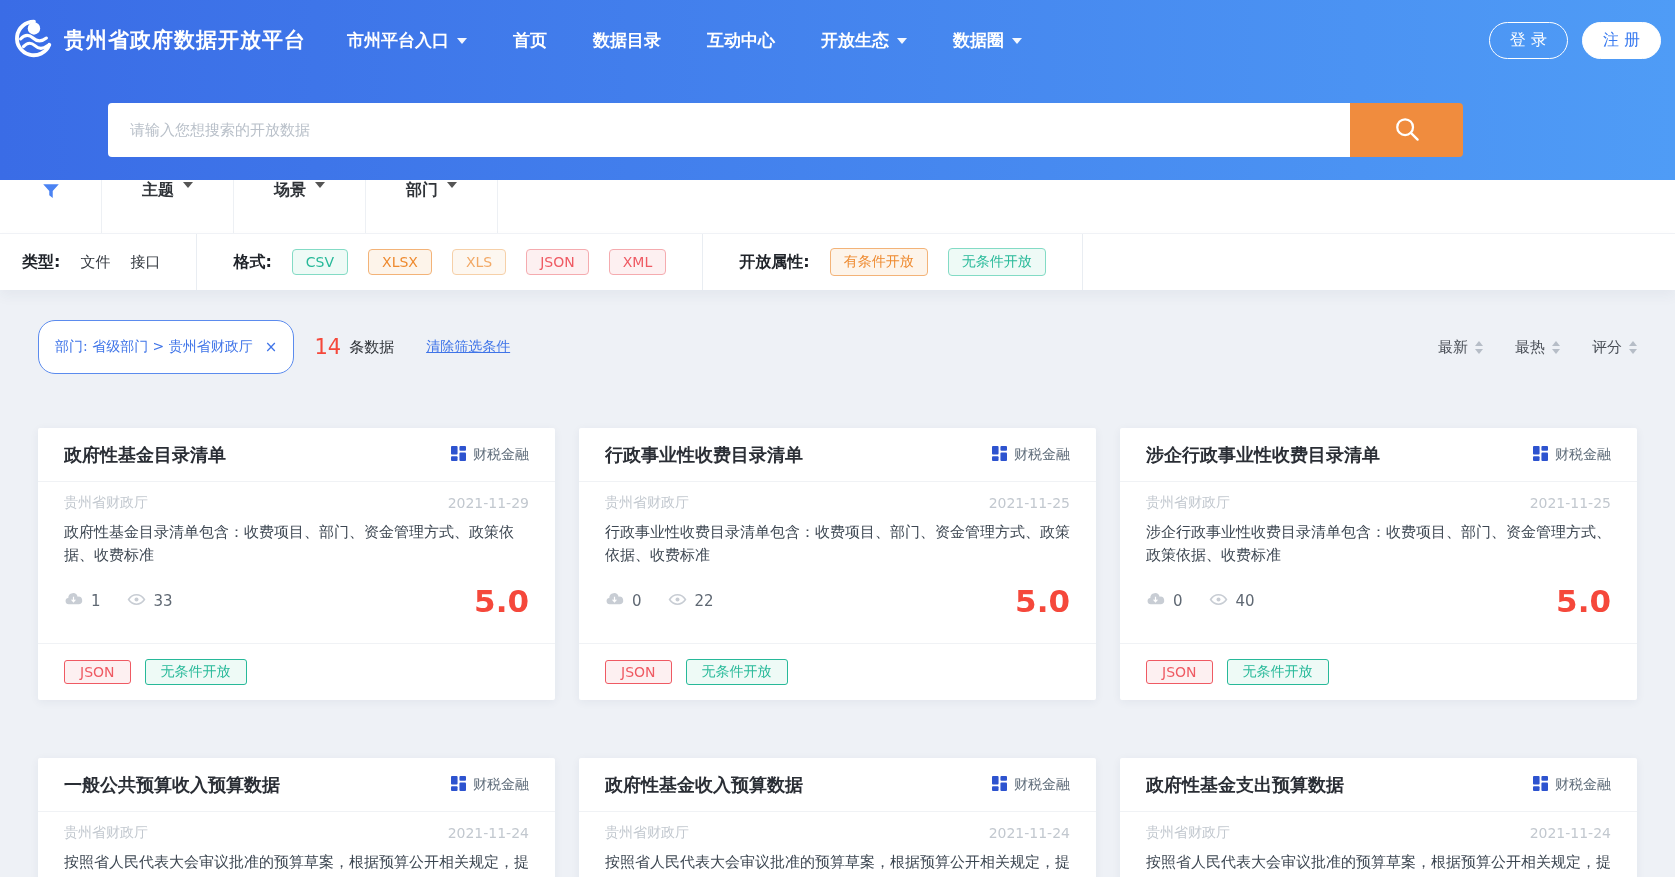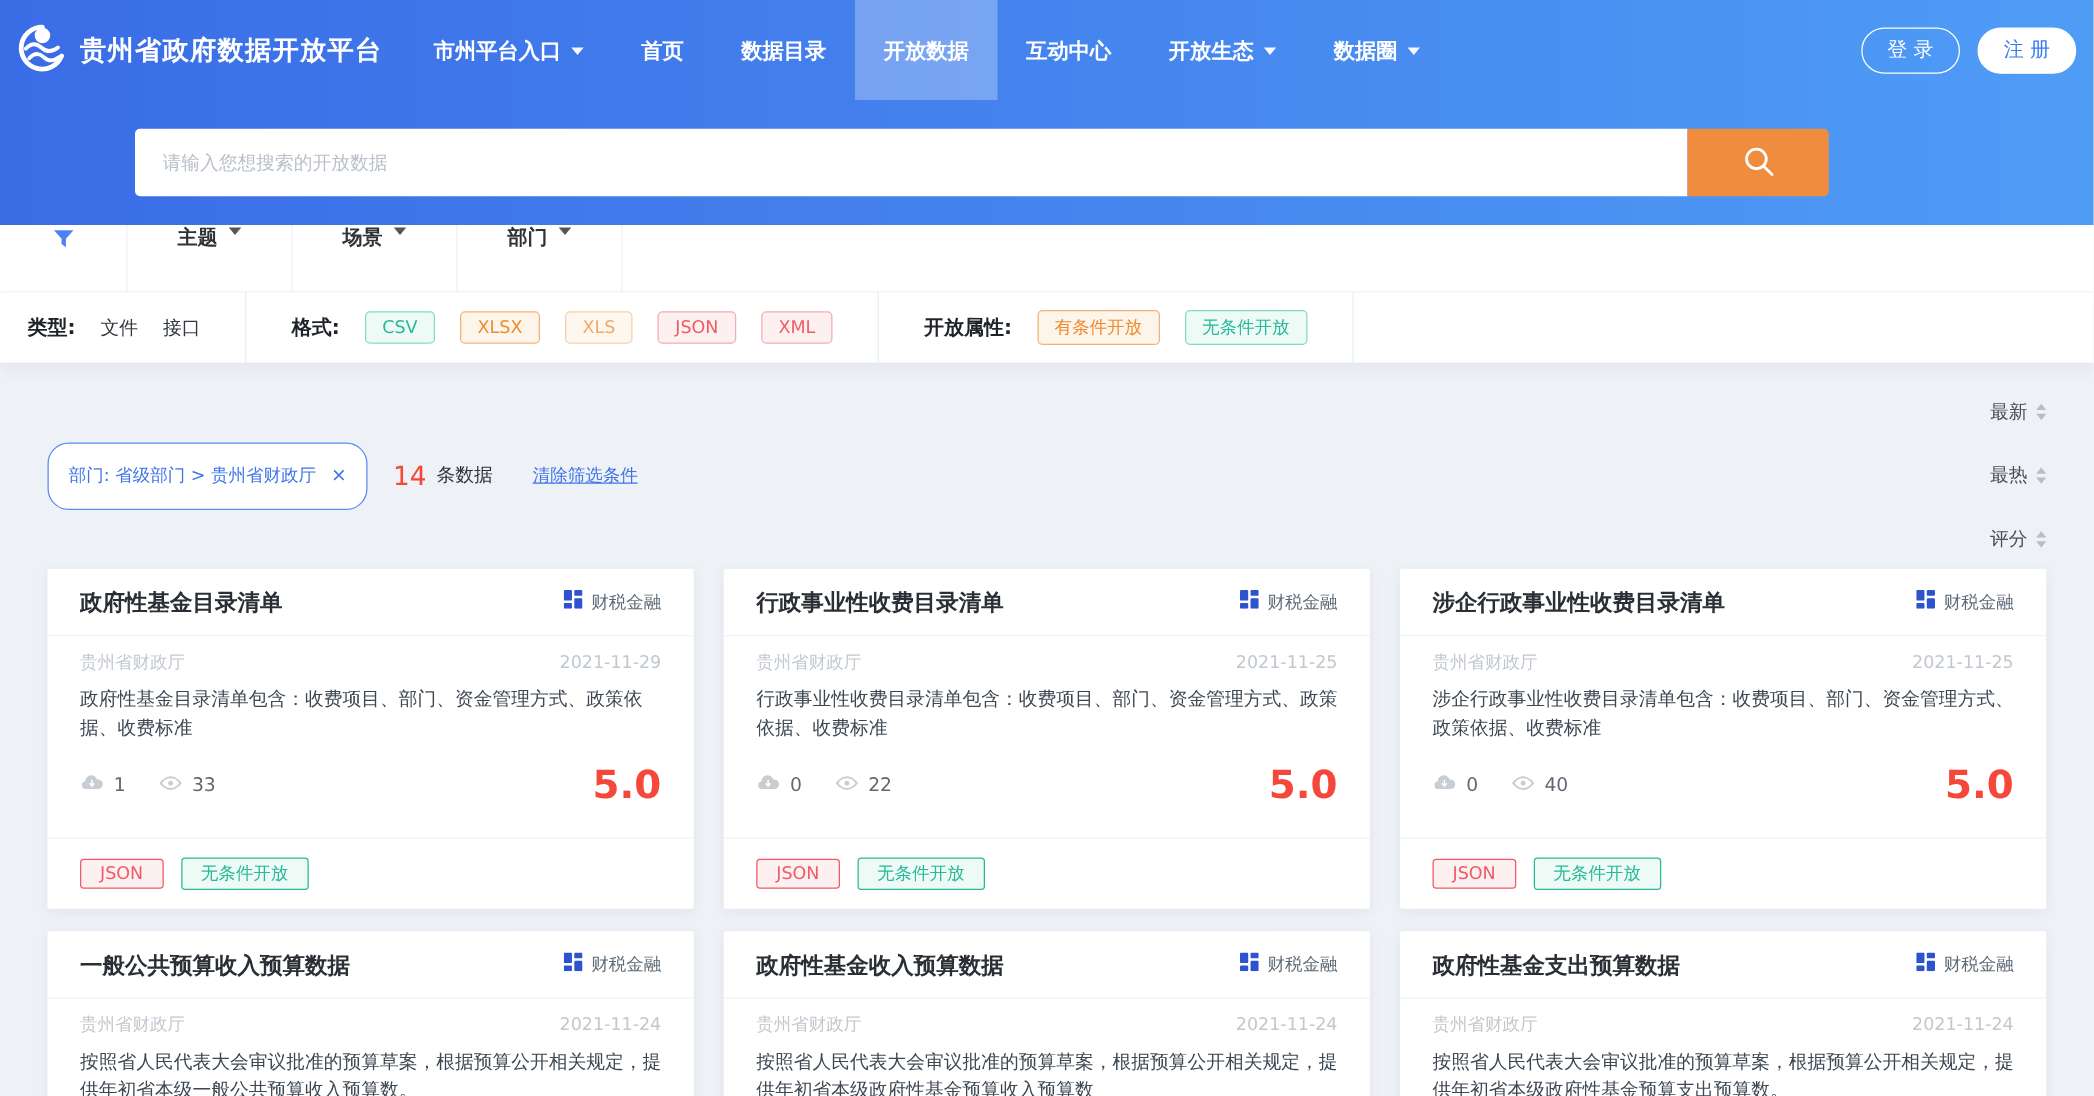--- a/index.html
+++ b/index.html
@@ -48,29 +48,29 @@
   .c-red    { color:#ef5a63; border-color:#f5abaf; background:#fdf0f1; }
 
   
   .results { padding:0 38px; }
   .results-head { margin:30px 0 14px; display:flex; align-items:center; }
   .chip { display:inline-flex; align-items:center; gap:12px; border:1px solid #5b8bee; border-radius:17px; padding:17px 16px; color:#3f74e8; font-size:14px; background:#fff; cursor:pointer; white-space:nowrap; }
   .chip-x { font-size:15px; line-height:1; cursor:pointer; }
   .count { color:#f5483b; font-size:21px; font-weight:normal; margin:0 8px 0 20px; }
   .count-suffix { font-size:15px; color:#2f3338; }
   .clear { margin-left:32px; color:#3f74e8; font-size:14px; text-decoration:underline; cursor:pointer; }
-  .sorts { margin-left:auto; display:flex; align-items:center; gap:32px;flex-direction:column; }
+  .sorts { margin-left:auto; display:flex; align-items:center; gap:32px; }
   .sort { display:flex; align-items:center; gap:7px; font-size:15px; color:#4a4f57; cursor:pointer; }
   .sortcaret { display:flex; flex-direction:column; gap:3px; }
   .sortcaret i { display:block; width:0; height:0; border-left:4px solid transparent; border-right:4px solid transparent; }
   .sortcaret .up { border-bottom:5px solid #b6bdc7; }
   .sortcaret .dn { border-top:5px solid #b6bdc7; }
 
   .grid { display:grid; grid-template-columns:repeat(3,1fr); column-gap:24px; row-gap:18px; }
-  .card { background:#fff; height:272px; border-radius:2px; box-shadow:0 2px 10px rgba(31,56,88,.06); display:flex; flex-direction:column; cursor:pointer; }
+  .card { background:#fff; height:272px; border-radius:2px; box-shadow:0 2px 10px rgba(31,56,88,.06); display:flex; flex-direction:column; cursor:pointer;margin-top:40px; }
   .card-hd { height:54px; display:flex; align-items:center; justify-content:space-between; padding:0 26px; border-bottom:1px solid #f0f2f5; }
   .card-hd h3 { font-size:18px; color:#2a2e35; font-weight:bold; white-space:nowrap; overflow:hidden; text-overflow:ellipsis; }
   .cat { display:flex; align-items:center; gap:7px; font-size:14px; color:#5c6a78; white-space:nowrap; }
   .card-bd { padding:10px 26px 0; }
   .meta { display:flex; justify-content:space-between; font-size:14px; color:#c2c8cf; height:22px; align-items:center; }
   .desc { margin-top:7px; font-size:15px; color:#3d4752; line-height:23px; height:46px; overflow:hidden; display:-webkit-box; -webkit-line-clamp:2; -webkit-box-orient:vertical; }
   .stats { margin-top:10px; height:48px; display:flex; align-items:center; gap:26px; }
   .stat { display:flex; align-items:center; gap:8px; font-size:15px; color:#5f6873; }
   .rating { margin-left:auto; color:#f5483b; font-size:31px; font-weight:bold; }
   .card-ft { margin-top:auto; border-top:1px solid #f0f2f5; height:57px; display:flex; align-items:center; gap:14px; padding:0 26px; }
@@ -98,23 +98,20 @@
       <nav class="nav">
         <div class="nav-item">
           <span>市州平台入口</span>
           <span class="caret-w"></span>
         </div>
         <div class="nav-item">
           <span>首页</span>
         </div>
         <div class="nav-item">
           <span>数据目录</span>
-        </div>
-        <div class="nav-item active">
-          <span>开放数据</span>
         </div>
         <div class="nav-item">
           <span>互动中心</span>
         </div>
         <div class="nav-item">
           <span>开放生态</span>
           <span class="caret-w"></span>
         </div>
         <div class="nav-item">
           <span>数据圈</span>

